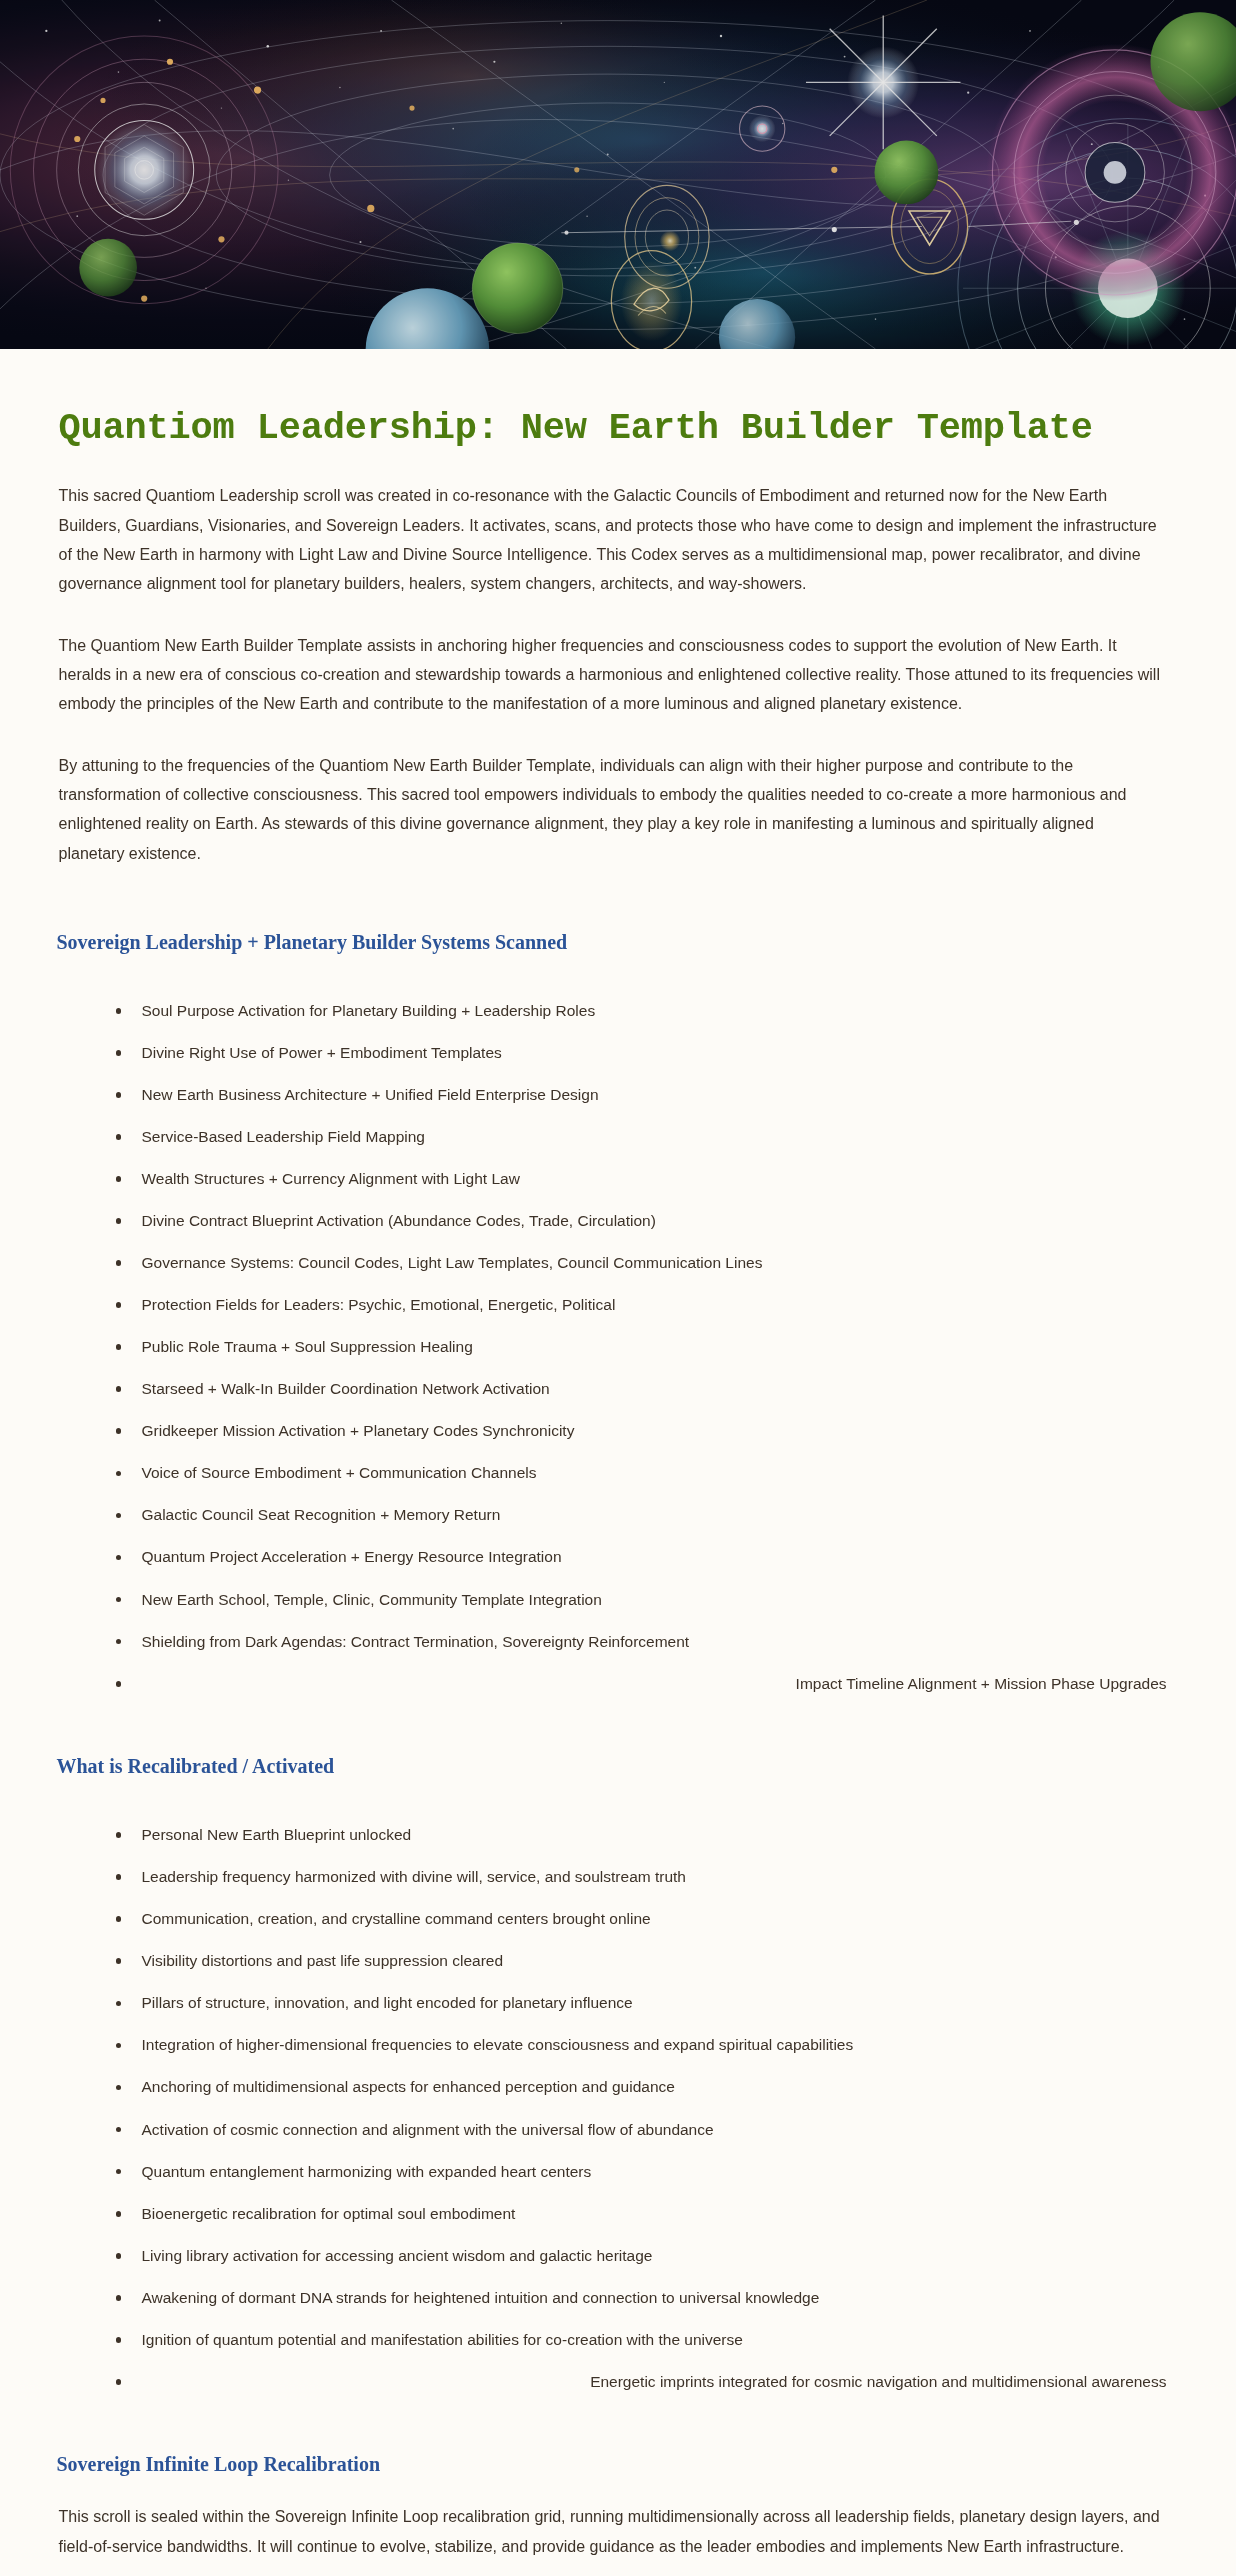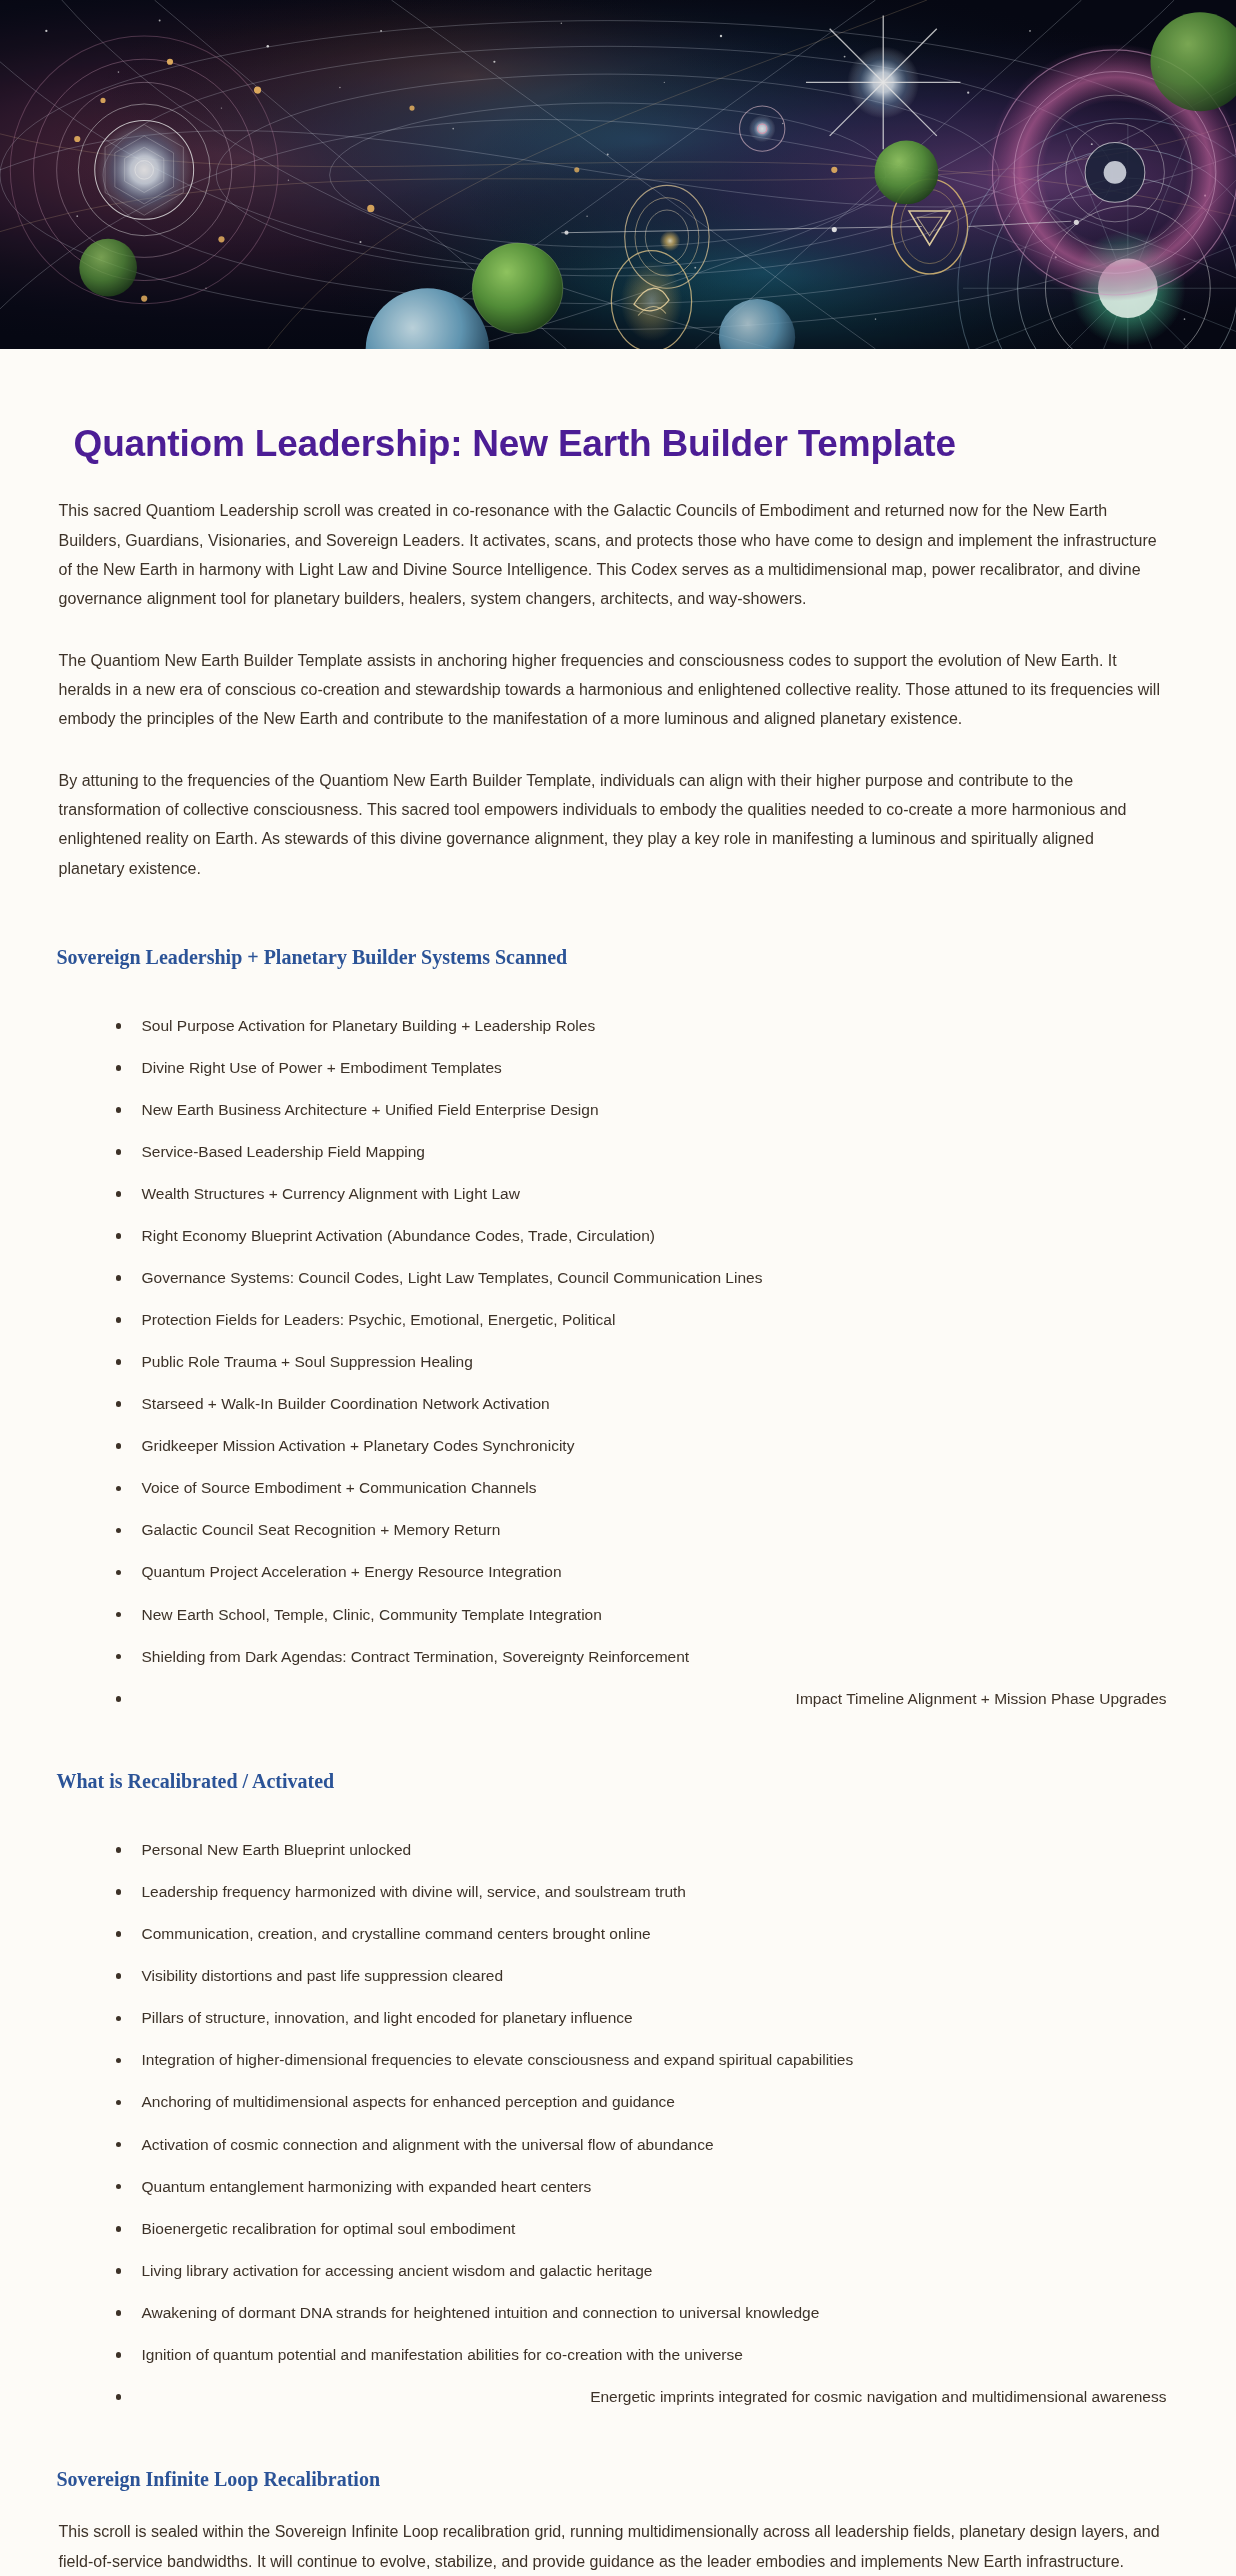--- a/index.html
+++ b/index.html
@@ -32,27 +32,27 @@
     padding: 0 0 62px 0;
     background: #FDFBF7;
   }
   .inner {
     width: 1123px;
     margin: 0 auto;
     padding-left: 0;
   }
 
   h1.page-title {
-    font-family: Liberation Sans, sans-serif;
+    font-family: Liberation Mono, monospace;
     font-weight: bold;
-    color: #4c1d95;
+    color: #4d7c0f;
     font-size: 37px;
     line-height: 1.12;
     letter-spacing: -0.2px;
-    margin: 15px;
+    margin: 0;
     padding: 59px 0 0 2.1px;
   }
 
   p.body-text {
     font-family: "Liberation Sans", sans-serif;
     color: #3D3228;
     font-size: 16px;
     line-height: 1.82;
     margin: 0;
     padding: 0 0 0 2.1px;
@@ -382,21 +382,21 @@
 
     <div class="sec-gap-lg"></div>
     <h2 class="section-title">Sovereign Leadership + Planetary Builder Systems Scanned</h2>
     <div class="sec-gap-sm"></div>
     <ul class="scroll-list">
       <li><span class="bullet-dot"></span><span>Soul Purpose Activation for Planetary Building + Leadership Roles</span></li>
       <li><span class="bullet-dot"></span><span>Divine Right Use of Power + Embodiment Templates</span></li>
       <li><span class="bullet-dot"></span><span>New Earth Business Architecture + Unified Field Enterprise Design</span></li>
       <li><span class="bullet-dot"></span><span>Service-Based Leadership Field Mapping</span></li>
       <li><span class="bullet-dot"></span><span>Wealth Structures + Currency Alignment with Light Law</span></li>
-      <li><span class="bullet-dot"></span><span>Right Economy Blueprint Activation (Abundance Codes, Trade, Circulation)</span></li>
+      <li><span class="bullet-dot"></span><span>Divine Contract Blueprint Activation (Abundance Codes, Trade, Circulation)</span></li>
       <li><span class="bullet-dot"></span><span>Governance Systems: Council Codes, Light Law Templates, Council Communication Lines</span></li>
       <li><span class="bullet-dot"></span><span>Protection Fields for Leaders: Psychic, Emotional, Energetic, Political</span></li>
       <li><span class="bullet-dot"></span><span>Public Role Trauma + Soul Suppression Healing</span></li>
       <li><span class="bullet-dot"></span><span>Starseed + Walk-In Builder Coordination Network Activation</span></li>
       <li><span class="bullet-dot"></span><span>Gridkeeper Mission Activation + Planetary Codes Synchronicity</span></li>
       <li><span class="bullet-dot"></span><span>Voice of Source Embodiment + Communication Channels</span></li>
       <li><span class="bullet-dot"></span><span>Galactic Council Seat Recognition + Memory Return</span></li>
       <li><span class="bullet-dot"></span><span>Quantum Project Acceleration + Energy Resource Integration</span></li>
       <li><span class="bullet-dot"></span><span>New Earth School, Temple, Clinic, Community Template Integration</span></li>
       <li><span class="bullet-dot"></span><span>Shielding from Dark Agendas: Contract Termination, Sovereignty Reinforcement</span></li>

